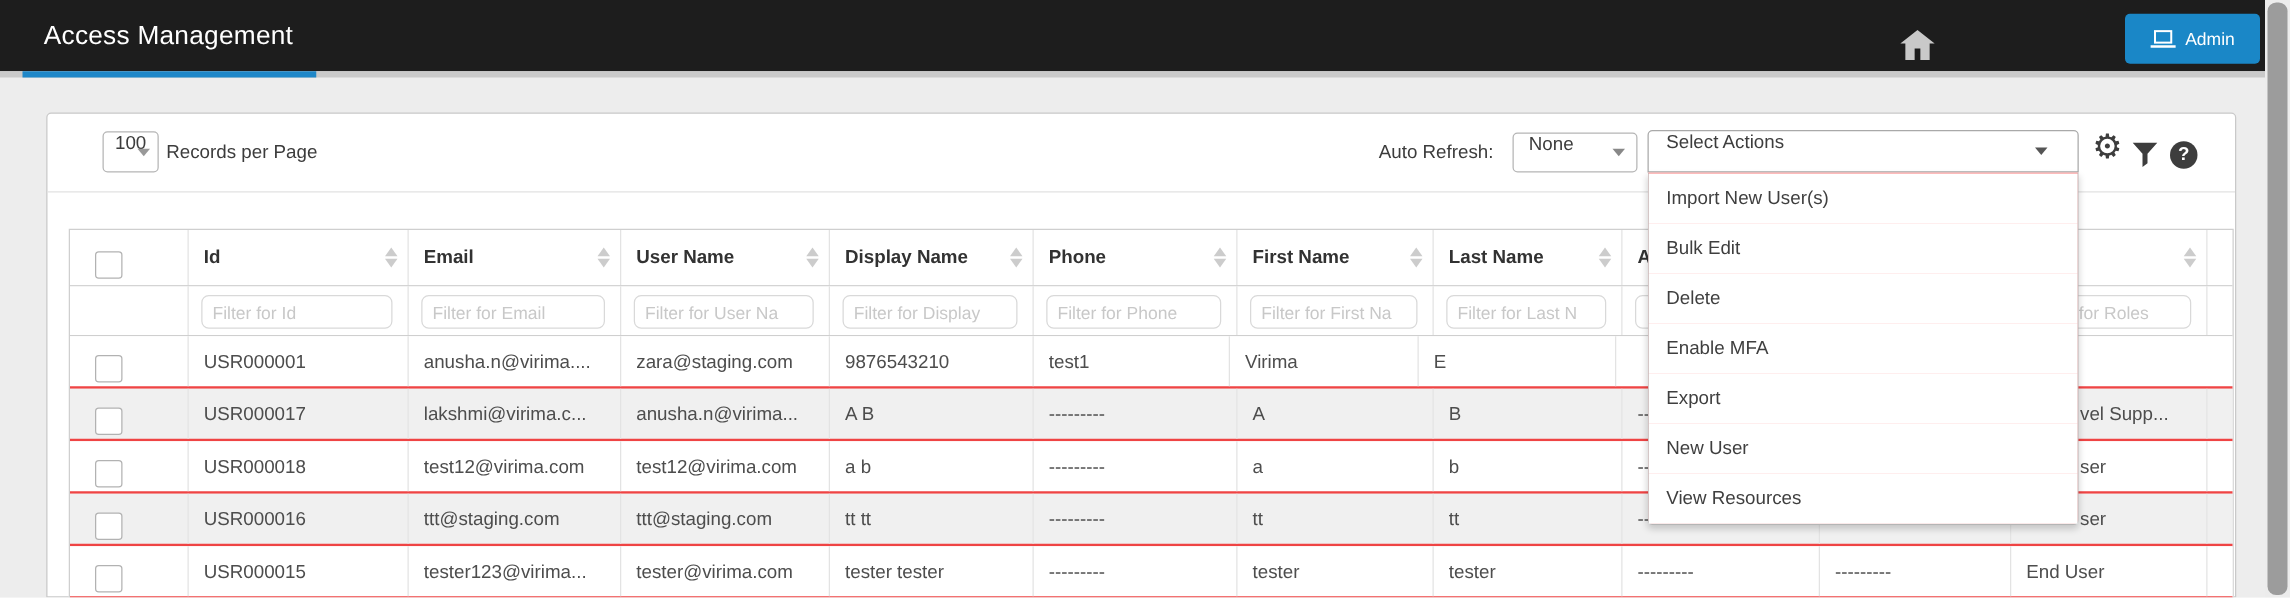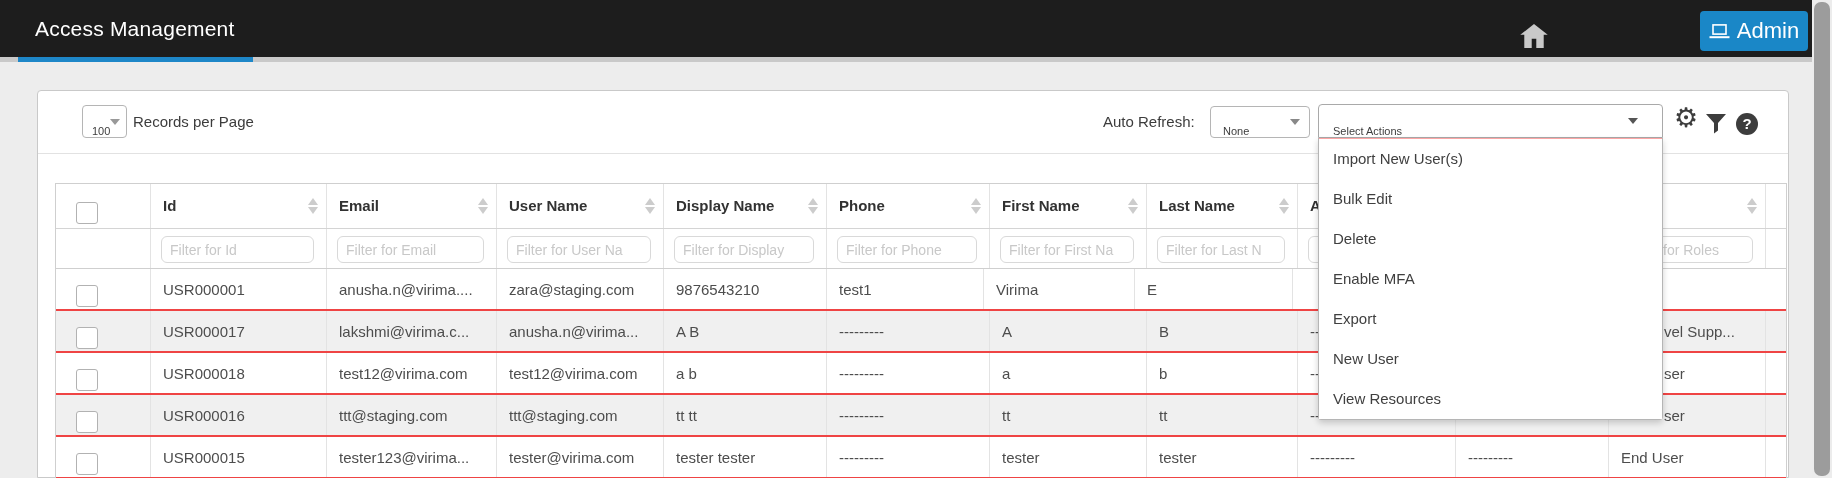--- a/index.html
+++ b/index.html
@@ -3,30 +3,30 @@
 <meta charset="utf-8">
 <style>
   * { margin:0; padding:0; box-sizing:border-box; }
   body { font-family:"Liberation Sans", sans-serif; background:#ededed; }
   .canvas { position:relative; width:1832px; height:478px; overflow:hidden; background:#ededed; }
 
   
   .topbar { position:absolute; left:0; top:0; width:1832px; height:57px; background:#1d1d1d; }
   .page-title { position:absolute; left:35px; top:0; height:57px; line-height:57px; color:#ffffff; font-size:21px; letter-spacing:.2px; }
   .home-btn { position:absolute; left:1520px; top:24px; width:28px; height:24px; background:none; border:none; cursor:pointer; }
-  .admin-btn { position:absolute; left:1700px; top:11px; width:108px; height:40px; background:#1a87c7; color:#fff; border:none; border-radius:4px; font-size:22px; font-family:"Liberation Sans",sans-serif; cursor:pointer; display:flex; align-items:center; justify-content:center; gap:7px; }
+  .admin-btn { position:absolute; left:1700px; top:11px; width:108px; height:40px; background:#1a87c7; color:#fff; border:none; border-radius:4px; font-size:14px; font-family:"Liberation Sans",sans-serif; cursor:pointer; display:flex; align-items:center; justify-content:center; gap:7px; }
   .substrip { position:absolute; left:0; top:57px; width:1832px; height:5px; background:#c9c9c9; }
   .substrip-blue { position:absolute; left:18px; top:0; width:235px; height:5px; background:#1e87c8; }
 
   
   .card { position:absolute; left:37px; top:90px; width:1752px; height:388px; background:#fff; border:1px solid #c9c9c9; border-radius:4px 4px 0 0; }
   .toolbar-sep { position:absolute; left:38px; top:153px; width:1750px; height:1px; background:#e2e2e2; }
 
   
-  .select-box { position:absolute; background:#fff; border:1px solid #b5b5b5; border-radius:4px; font-size:11px; color:#3d3d3d; display:flex; align-items:flex-end; cursor:pointer; }
+  .select-box { position:absolute; background:#fff; border:1px solid #b5b5b5; border-radius:4px; font-size:15px; color:#3d3d3d; display:flex; align-items:flex-start; cursor:pointer; }
   .pp-select { left:82px; top:105px; width:45px; height:33px; padding-left:9px; }
   .caret { width:0; height:0; border-left:5px solid transparent; border-right:5px solid transparent; border-top:6px solid #777; position:absolute; top:50%; margin-top:-3px; }
   .pp-caret { right:6px; border-top-color:#999; }
   .pp-label { position:absolute; left:133px; top:105px; height:33px; line-height:33px; font-size:15px; color:#3c3c3c; }
   .ar-label { position:absolute; left:1103px; top:106px; height:32px; line-height:32px; font-size:15px; color:#3c3c3c; }
   .ar-select { left:1210px; top:106px; width:100px; height:32px; padding-left:12px; }
   .ar-caret { right:9px; border-top-color:#888; }
   .actions-select { left:1318px; top:104px; width:345px; height:34px; padding-left:14px; border-color:#a9a9a9; border-radius:4px 4px 0 0; }
   .actions-caret { right:24px; border-top-color:#555; }
 

